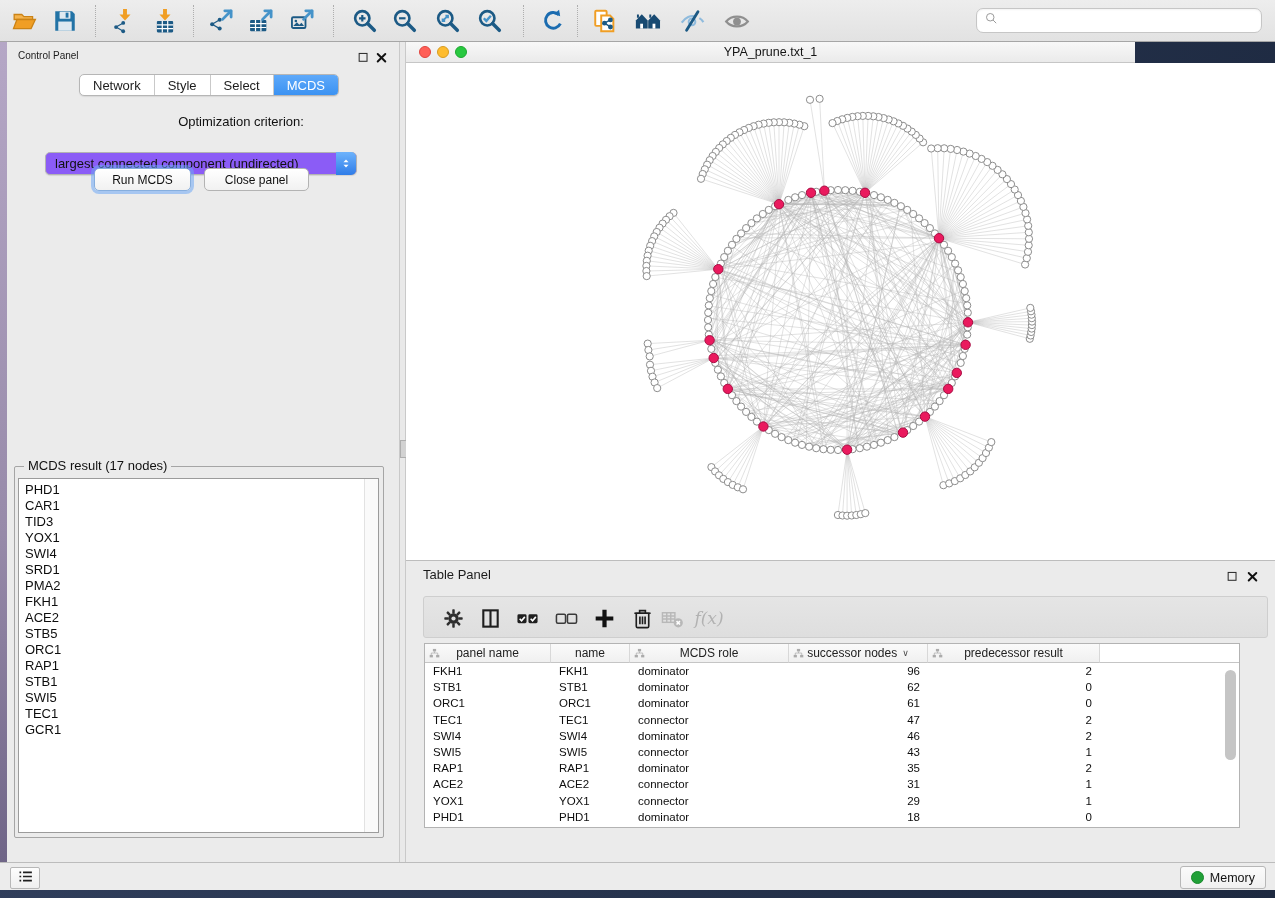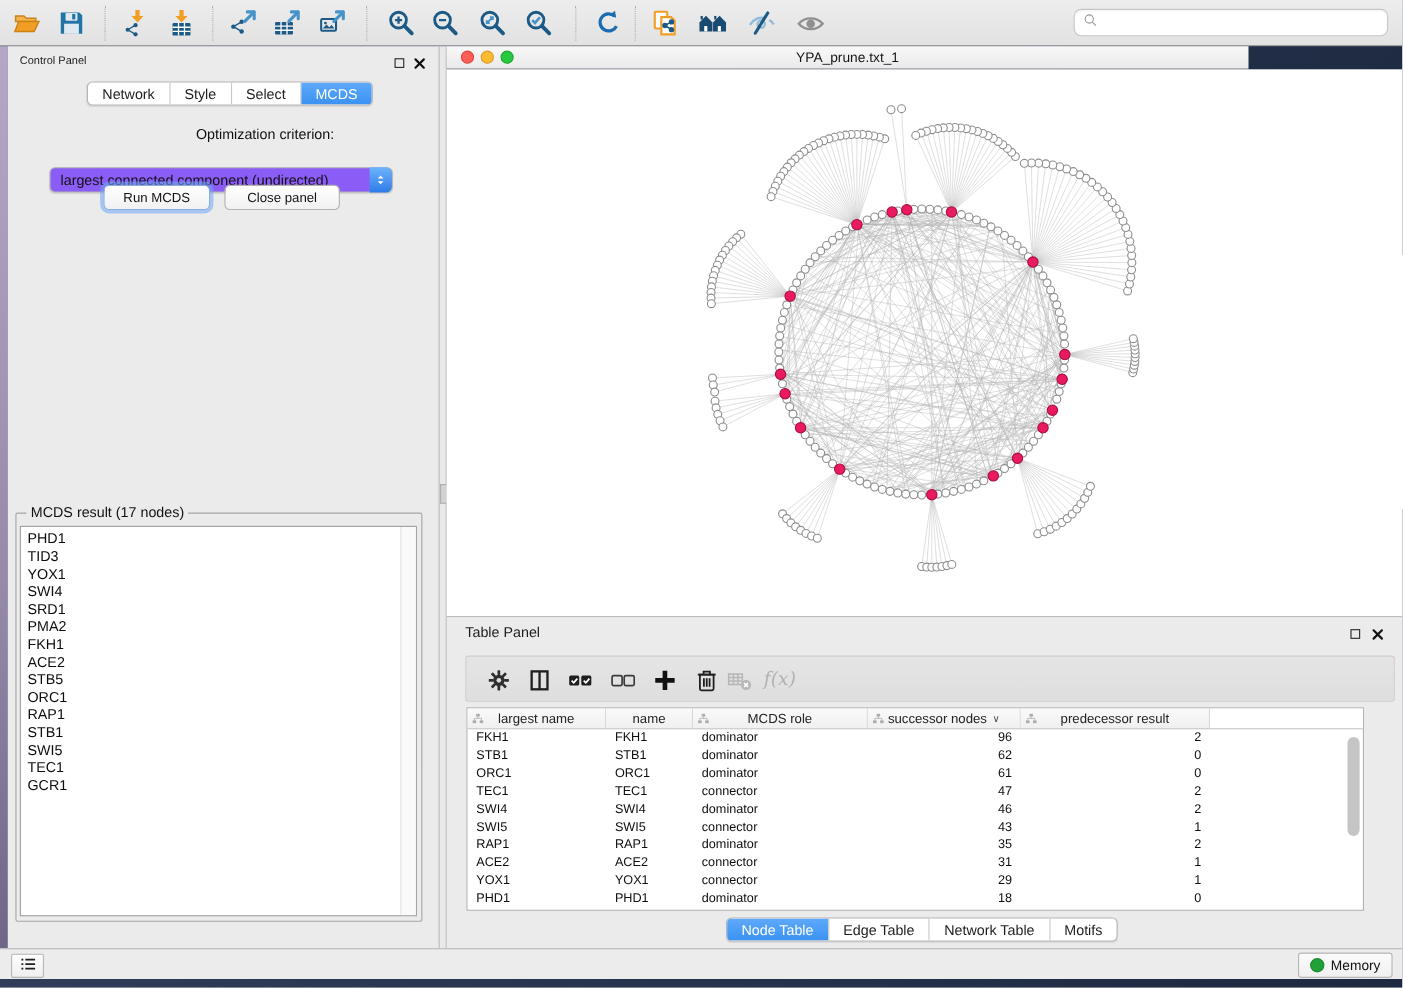--- a/index.html
+++ b/index.html
@@ -325,20 +325,21 @@
         </span>
     </div>
     <button class="btn run">Run MCDS</button>
     <button class="btn closep">Close panel</button>
 
     <div class="groupbox">
       <span class="legend">MCDS result (17 nodes)</span>
       <div class="listbox">
         <div class="list-items" id="mcds-list-items">
             <div class="list-item">PHD1</div>
+            <div class="list-item">CAR1</div>
             <div class="list-item">TID3</div>
             <div class="list-item">YOX1</div>
             <div class="list-item">SWI4</div>
             <div class="list-item">SRD1</div>
             <div class="list-item">PMA2</div>
             <div class="list-item">FKH1</div>
             <div class="list-item">ACE2</div>
             <div class="list-item">STB5</div>
             <div class="list-item">ORC1</div>
             <div class="list-item">RAP1</div>
@@ -1179,21 +1180,21 @@
             <span class="tree-ic">
               <svg viewBox="0 0 24 24">
                 <g fill="#9f9f9f">
                   <rect x="8.5" y="2" width="7" height="5.5"></rect>
                   <rect x="1.5" y="15" width="7" height="5.5"></rect>
                   <rect x="15.5" y="15" width="7" height="5.5"></rect>
                 </g>
                 <path d="M12 7.5v3.5M5 15v-4h14v4" fill="none" stroke="#9f9f9f" stroke-width="1.6"></path>
               </svg>
             </span>
-            <span class="th-label">largest name</span>
+            <span class="th-label">panel name</span>
           </div>
           <div class="th" style="width: 79px;">
             <span class="th-label">name</span>
           </div>
           <div class="th" style="width: 159px;">
             <span class="tree-ic">
               <svg viewBox="0 0 24 24">
                 <g fill="#9f9f9f">
                   <rect x="8.5" y="2" width="7" height="5.5"></rect>
                   <rect x="1.5" y="15" width="7" height="5.5"></rect>
@@ -1301,26 +1302,20 @@
             <div class="td l" style="width: 126px;">PHD1</div>
             <div class="td l" style="width: 79px;">PHD1</div>
             <div class="td l" style="width: 159px;">dominator</div>
             <div class="td r" style="width: 139px;">18</div>
             <div class="td r" style="width: 172px;">0</div>
           </div>
         </div>
       <div class="tbl-thumb"></div>
     </div>
 
-    <div class="seg tbl-tabs" id="tbl-tabs">
-        <span class="seg-tab active">Node Table</span>
-        <span class="seg-tab">Edge Table</span>
-        <span class="seg-tab">Network Table</span>
-        <span class="seg-tab">Motifs</span>
-      </div>
   </div>
 
   <div class="statusbar">
     <button class="list-btn">
         <span id="list-icon"><svg viewBox="0 0 24 24">
             <g stroke="#1f1f1f" stroke-width="2.4" fill="none">
               <path d="M3.5 6.2h2.4M3.5 12h2.4M3.5 17.8h2.4M8.5 6.2H21M8.5 12H21M8.5 17.8H21"></path>
             </g>
           </svg></span>
       </button>

